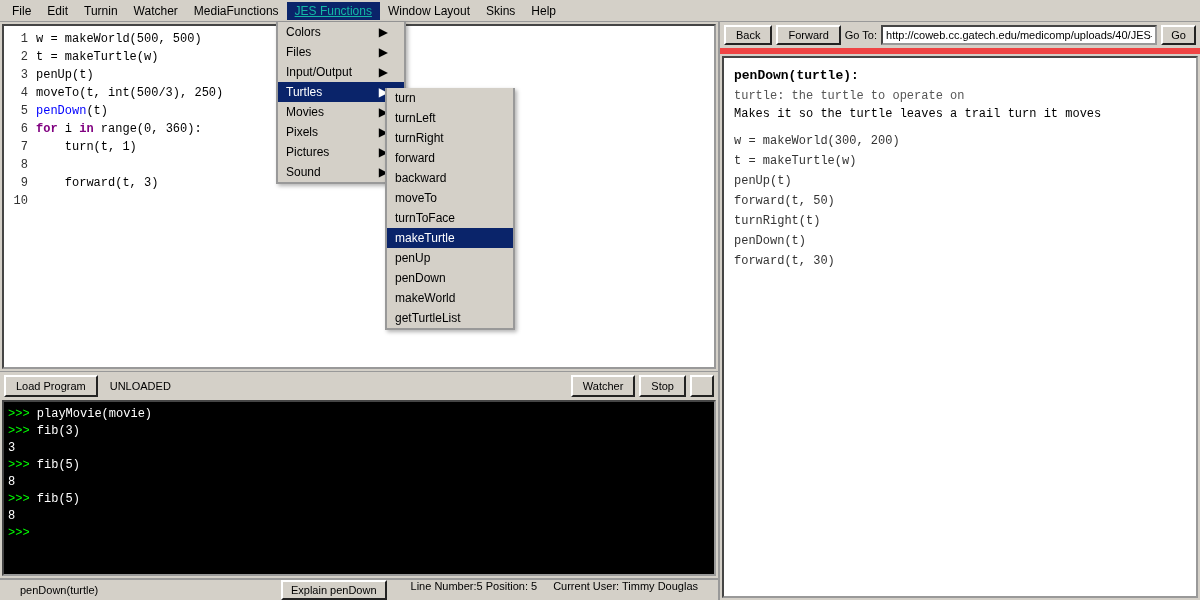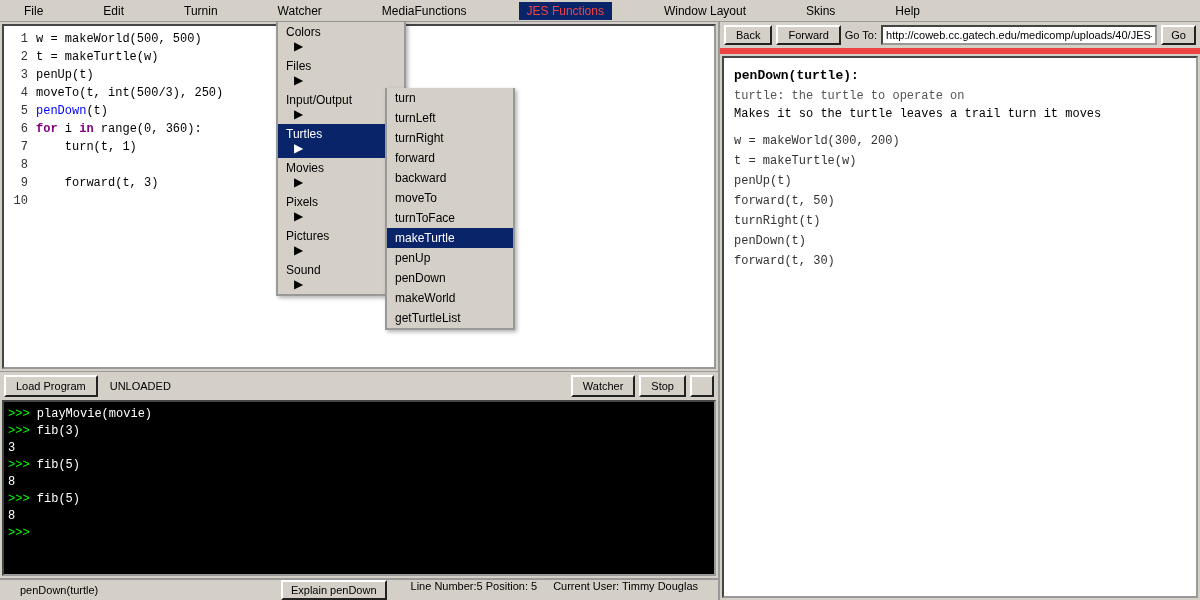--- a/index.html
+++ b/index.html
@@ -5,32 +5,32 @@
     * { margin: 0; padding: 0; box-sizing: border-box; }
     body { font-family: 'Courier New', monospace; font-size: 12px; background: #d4d0c8; width: 1200px; height: 600px; overflow: hidden; }
 
     
     #menubar {
       display: flex;
       background: #d4d0c8;
       border-bottom: 1px solid #999;
       height: 22px;
       align-items: center;
-      padding: 0 16px;
-      gap: 44px;
+      padding: 0 4px;
     }
     .menu-item {
       padding: 2px 8px;
       cursor: pointer;
       font-size: 12px;
       font-family: Arial, sans-serif;
     }
     .menu-item:hover, .menu-item.active {
       background: #0a246a;
-      color: #ef4444;
+      color: #14b8a6;
+      text-decoration: underline;
     }
 
     
     #main-container {
       display: flex;
       height: calc(600px - 22px);
     }
 
     
     #left-panel {
@@ -206,27 +206,27 @@
       background: #d4d0c8;
       border: 2px solid #999;
       border-top: none;
       z-index: 200;
       min-width: 130px;
       box-shadow: 2px 2px 4px rgba(0,0,0,0.3);
     }
 
     .dropdown-item {
       display: flex;
+      align-items: center;
       justify-content: space-between;
       padding: 3px 16px 3px 8px;
       font-family: Arial, sans-serif;
       font-size: 12px;
       cursor: pointer;
       white-space: nowrap;
-      flex-direction: column;
     }
     .dropdown-item:hover, .dropdown-item.highlighted {
       background: #0a246a;
       color: white;
     }
     .dropdown-item .arrow { margin-left: 8px; }
 
     
     #jes-dropdown {
       left: 276px;

